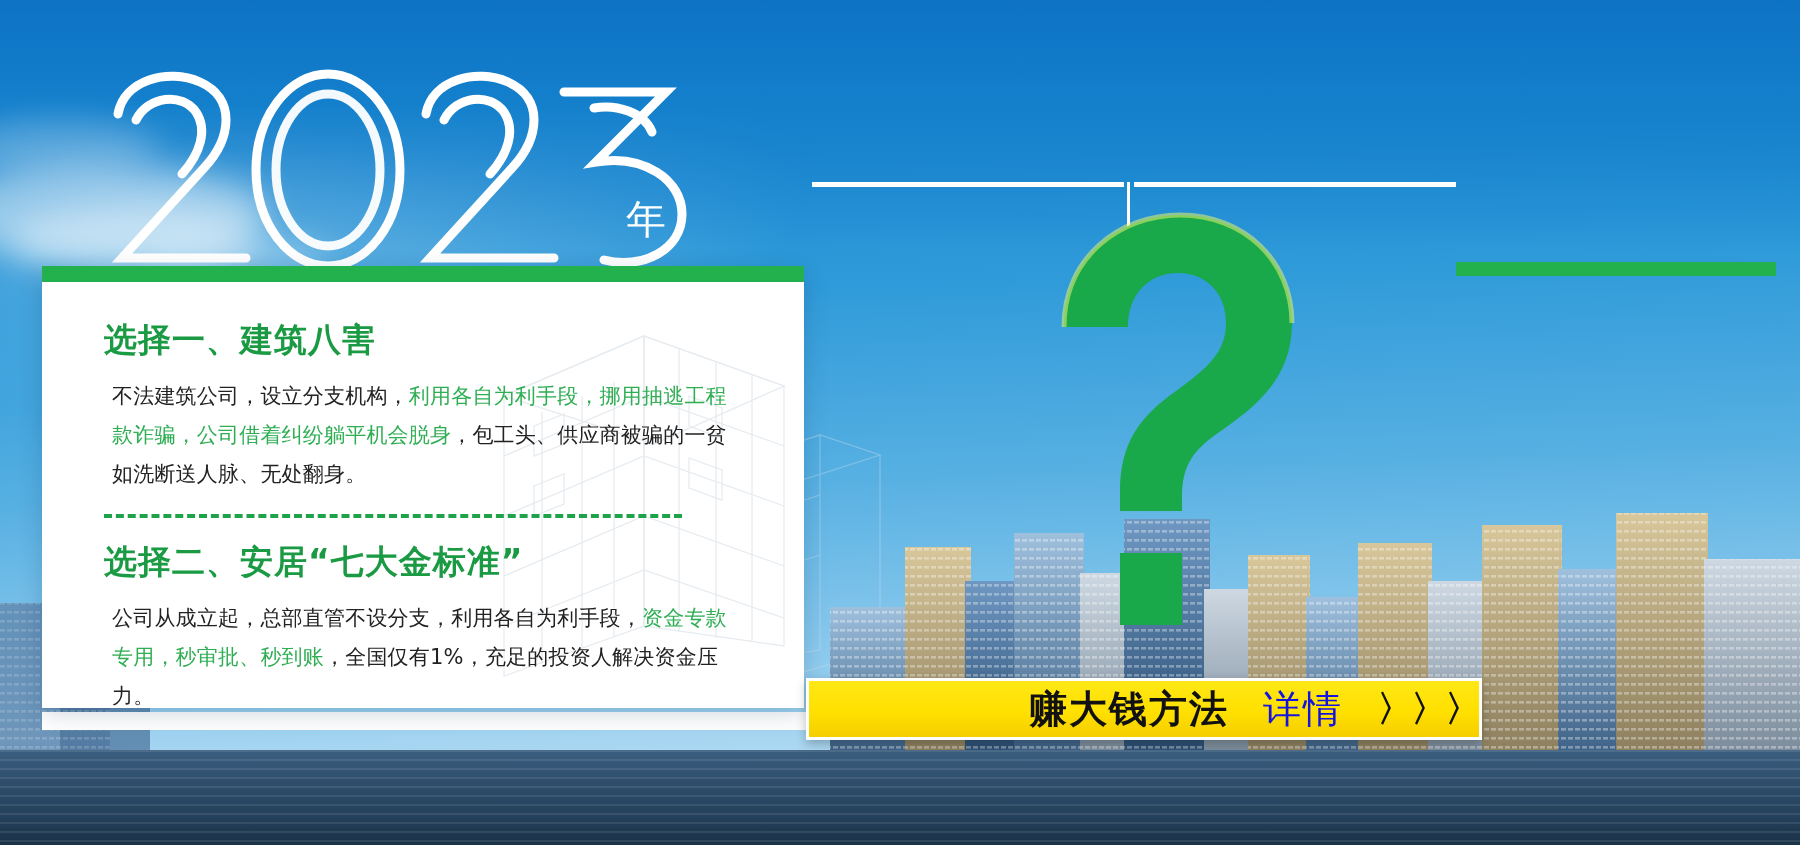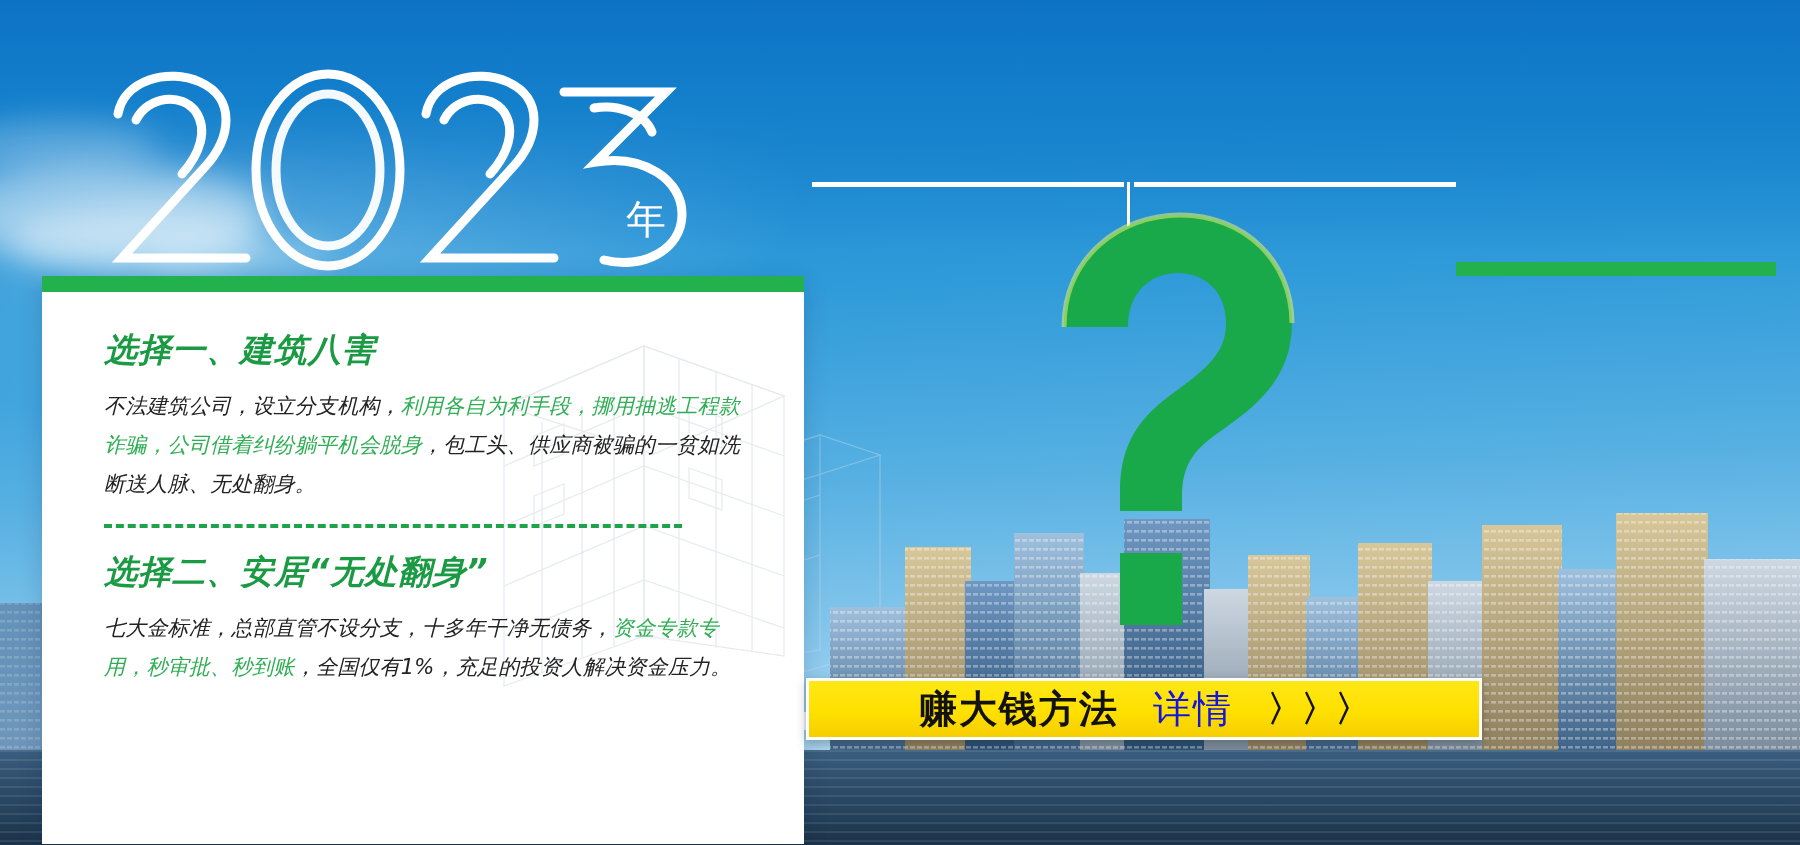--- a/index.html
+++ b/index.html
@@ -74,54 +74,53 @@
     user-select:none;
   }
   .wm1{left:900px;top:300px;font-size:176px;}
   .wm2{left:900px;top:452px;font-size:176px;color:rgba(255,255,255,.34);}
 
   
   .qmark{position:absolute;left:1020px;top:205px;}
 
   
   .card{
-    position:absolute;left:42px;top:276px;width:762px;height:568px;
+    position:absolute;left:42px;top:266px;width:762px;height:442px;
     background:#ffffff;
     box-shadow:0 6px 22px rgba(0,40,80,.18);
     overflow:hidden;
-    font-style:italic;
   }
   .card-top{position:absolute;left:0;top:0;width:762px;height:16px;background:#22b14c;}
   .card-wire{position:absolute;right:-20px;top:10px;opacity:.85;pointer-events:none;}
   .card-inner{position:absolute;left:62px;top:52px;width:640px;}
 
   .sec-head{
     font-family:"DejaVu Sans","Liberation Sans",sans-serif;
     font-size:33px;font-weight:700;color:#1a9a43;letter-spacing:1px;
     margin:0 0 14px 0;white-space:nowrap;
   }
   .sec-body{
     font-family:"DejaVu Sans","Liberation Sans",sans-serif;
-    font-size:21px;line-height:39px;color:#222222;margin:0;
+    font-size:21px;line-height:39px;color:#222222;margin:8px;
     letter-spacing:.2px;
   }
   .g{color:#2fae54;}
   .divider{
     margin:20px 0 22px 0;height:0;
     border-top:4px dashed #1fa34a;width:578px;
   }
   .rpanel-green{position:absolute;left:1456px;top:262px;width:320px;height:14px;background:#22b14c;}
 
   
   .cta{
     position:absolute;left:806px;top:678px;width:676px;height:62px;
     background:linear-gradient(180deg,#ffe816 0%, #ffe000 55%, #f5ce00 100%);
     border:3px solid #ffffff;
     box-shadow:0 4px 10px rgba(0,0,0,.25);
-    display:flex;align-items:center;justify-content:center;gap:34px;
+    display:flex;align-items:center;justify-content:flex-end;gap:34px;
     box-sizing:border-box;
   }
   .cta-main{
     font-family:"DejaVu Sans","Liberation Sans",sans-serif;
     font-size:38px;font-weight:700;color:#111111;letter-spacing:2px;
   }
   .cta-link{
     font-family:"DejaVu Sans","Liberation Sans",sans-serif;
     font-size:38px;font-weight:400;color:#1414e0;letter-spacing:2px;
   }
@@ -302,22 +301,22 @@
     <div class="card-inner">
 
       <div>
         <h2 class="sec-head">选择一、建筑八害</h2>
         <p class="sec-body"><span>不法建筑公司，设立分支机构，</span><span class="g">利用各自为利手段，挪用抽逃工程款诈骗，公司借着纠纷躺平机会脱身</span><span>，包工头、供应商被骗的一贫如洗断送人脉、无处翻身。</span></p>
       </div>
 
       <div class="divider"></div>
 
       <div>
-        <h2 class="sec-head">选择二、安居“无处翻身”</h2>
-        <p class="sec-body"><span>七大金标准，总部直管不设分支，十多年干净无债务，</span><span class="g">资金专款专用，秒审批、秒到账</span><span>，全国仅有1%，充足的投资人解决资金压力。</span></p>
+        <h2 class="sec-head">选择二、安居“七大金标准”</h2>
+        <p class="sec-body"><span>公司从成立起，总部直管不设分支，利用各自为利手段，</span><span class="g">资金专款专用，秒审批、秒到账</span><span>，全国仅有1%，充足的投资人解决资金压力。</span></p>
       </div>
 
     </div>
   </div>
 
   <div class="cta">
     <span class="cta-main">赚大钱方法</span>
     <span class="cta-link">详情</span>
     <span class="cta-arrows">〉〉〉</span>
   </div>

